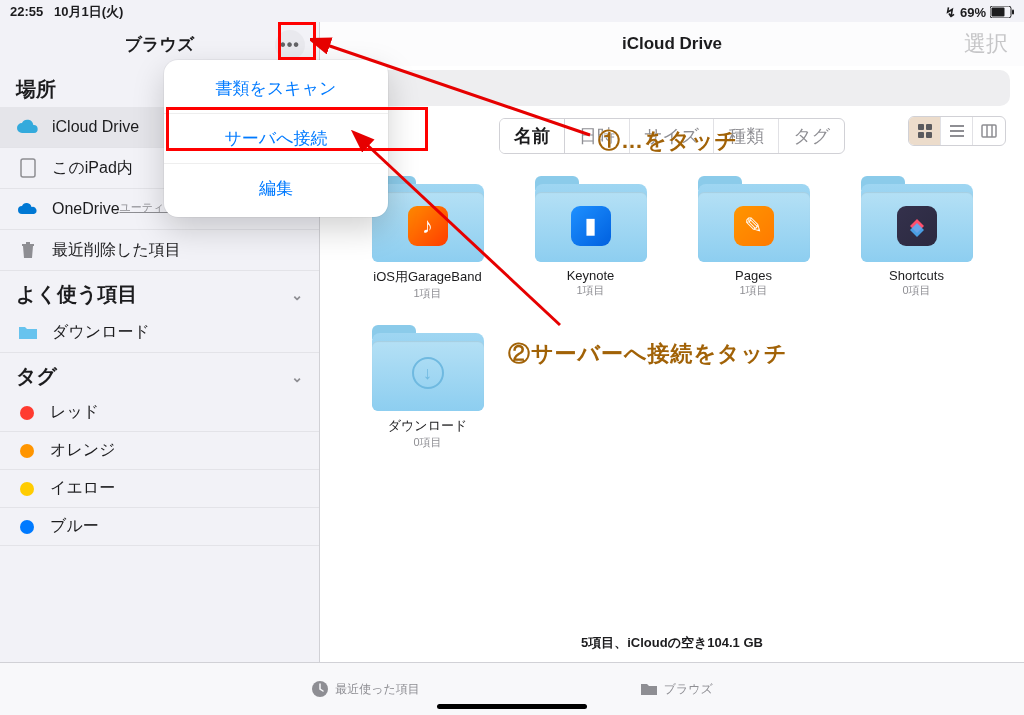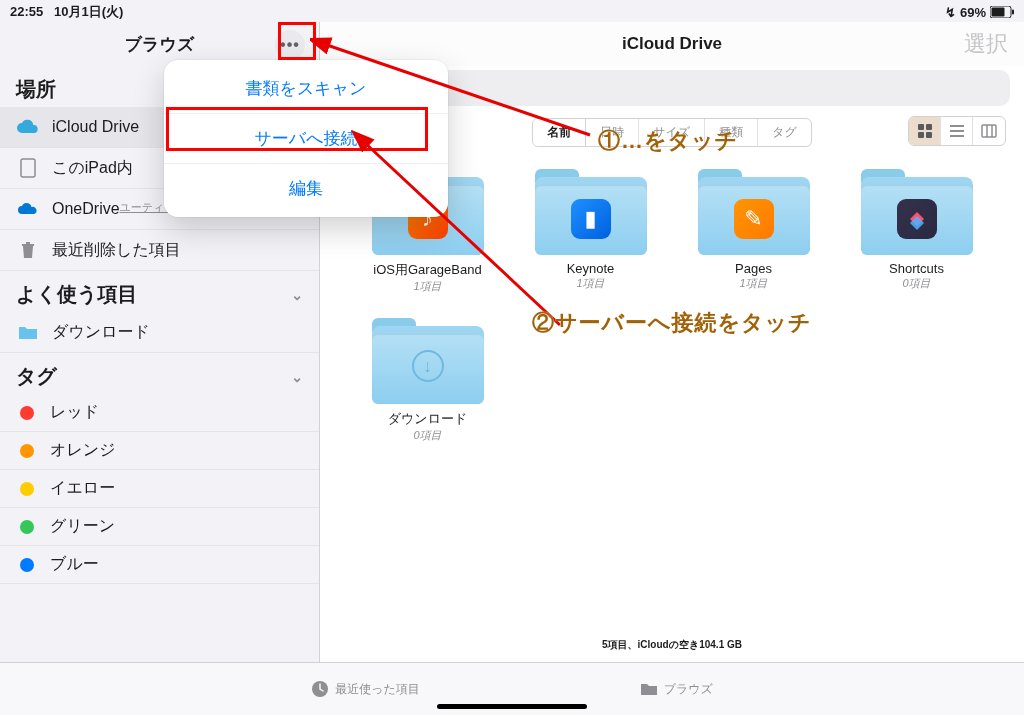--- a/index.html
+++ b/index.html
@@ -63,21 +63,21 @@
   }
   .toolbar-row {
     display: flex; align-items: center; justify-content: center; gap: 0;
     padding: 4px 14px 12px 14px;
     position: relative;
   }
   .segmented {
     display: flex; border: 1px solid #d1d1d6; border-radius: 6px; overflow: hidden; background:#fff;
   }
   .segmented .seg {
-    padding: 5px 14px; font-size: 12px; color: #8e8e93; border-right: 1px solid #e1e1e5;
+    padding: 5px 14px; font-size: 18px; color: #8e8e93; border-right: 1px solid #e1e1e5;
   }
   .segmented .seg:last-child { border-right: none; }
   .segmented .seg.active { background: #fff; color: #1c1c1e; font-weight:600; border-right:1px solid #d1d1d6;}
   .view-toggle {
     position: absolute; right: 18px; top: 2px;
     display: flex; border: 1px solid #d1d1d6; border-radius: 6px; overflow:hidden;
   }
   .view-toggle .vbtn {
     width: 32px; height: 28px; display:flex; align-items:center; justify-content:center;
     color:#8e8e93; border-right:1px solid #e1e1e5;
@@ -105,43 +105,43 @@
   .folder .ficon .front {
     position:absolute; left:0; top:16px; width:112px; height:70px; border-radius:6px;
     background: linear-gradient(#b4e0f5,#8dcef0);
     box-shadow: 0 1px 1px rgba(0,0,0,.08) inset;
   }
   .folder .ficon .appicon{
     position:absolute; left:36px; top:30px; width:40px; height:40px; border-radius:9px;
     display:flex;align-items:center;justify-content:center; color:#fff; font-size:22px;
   }
   .folder .name { font-size: 13px; text-align:center; }
-  .folder .count { font-size: 11px; color:#8e8e93;font-style:italic; }
+  .folder .count { font-size: 11px; color:#8e8e93; }
   .dl-arrow{
     position:absolute; left:40px; top:32px; width:32px; height:32px; border:2px solid #6fb9e0;
     border-radius:16px; display:flex;align-items:center;justify-content:center; color:#6fb9e0; font-size:18px;
   }
   .status-footer{
-    text-align:center; font-size:10px; font-weight:600; padding: 6px 0 10px 0;
+    text-align:center; font-size:13px; font-weight:600; padding: 6px 0 10px 0;
   }
   
   .tabbar{
     height: 53px; border-top:1px solid #d1d1d6; background:#f8f8fa;
     display:flex; justify-content:center; gap:220px; align-items:center;
     font-size:12px; color:#8e8e93;
   }
   .tabbar .tab{display:flex;align-items:center;gap:6px;}
   .tabbar .tab .ticon{width:18px;height:18px;}
   .home-indicator{
     width:150px; height:5px; background:#000; border-radius:3px;
     position:absolute; left:437px; bottom:6px;
   }
   
   .popover{
-    position:absolute; left:164px; top:60px; width:284px;
+    position:absolute; left:164px; top:60px; width:224px;
     background:#fff; border-radius:14px;
     box-shadow: 0 12px 32px rgba(0,0,0,.18), 0 0 0 1px rgba(0,0,0,.04);
     z-index:50; padding:4px 0;
   }
   .popover .item{
     text-align:center; font-size:17px; color:#007aff;
     padding:13px 0;
   }
   .popover .item.sep{border-bottom:1px solid #eee;}
   
@@ -251,24 +251,20 @@
           <span class="tag-dot" style="background:#ff3b30"></span>
           <span>レッド</span>
         </li>
       <li>
           <span class="tag-dot" style="background:#ff9500"></span>
           <span>オレンジ</span>
         </li>
       <li>
           <span class="tag-dot" style="background:#ffcc00"></span>
           <span>イエロー</span>
-        </li>
-      <li>
-          <span class="tag-dot" style="background:#34c759"></span>
-          <span>グリーン</span>
         </li>
       <li>
           <span class="tag-dot" style="background:#007aff"></span>
           <span>ブルー</span>
         </li>
     </ul>
   </div>
 
   <div class="content">
     <div class="content-header">
@@ -412,13 +408,13 @@
 <svg class="arrow" style="left:350px; top:130px;" width="230" height="210">
   <defs>
       <marker id="ah2" markerWidth="10" markerHeight="10" refX="2" refY="3" orient="auto">
     <path d="M0,0 L0,6 L8,3 z" fill="#e60000"></path>
       </marker>
     </defs>
   <line x1="210" y1="195" x2="14" y2="12" stroke="#e60000" stroke-width="3" marker-end="url(#ah2)"></line>
 </svg>
 
 <div class="ann-text" style="left:598px; top:126px;">①…をタッチ</div>
-<div class="ann-text" style="left:508px; top:308px;margin-left:24px;">②サーバーへ接続をタッチ</div>
+<div class="ann-text" style="left:508px; top:339px;">②サーバーへ接続をタッチ</div>
 
 </body></html>

